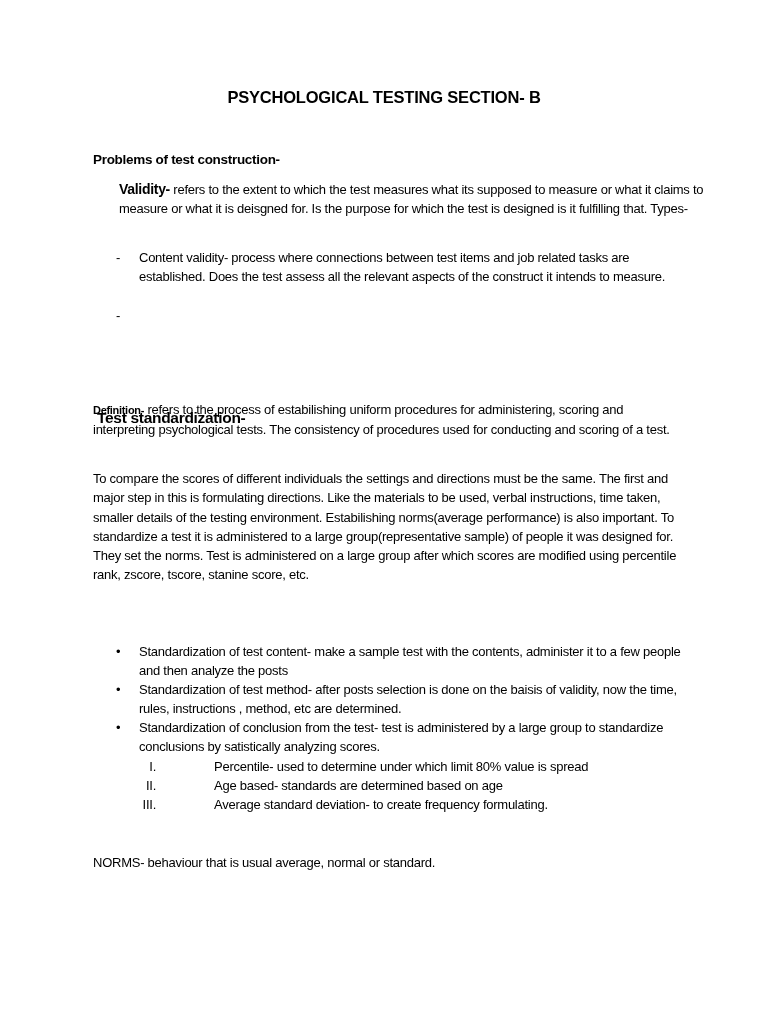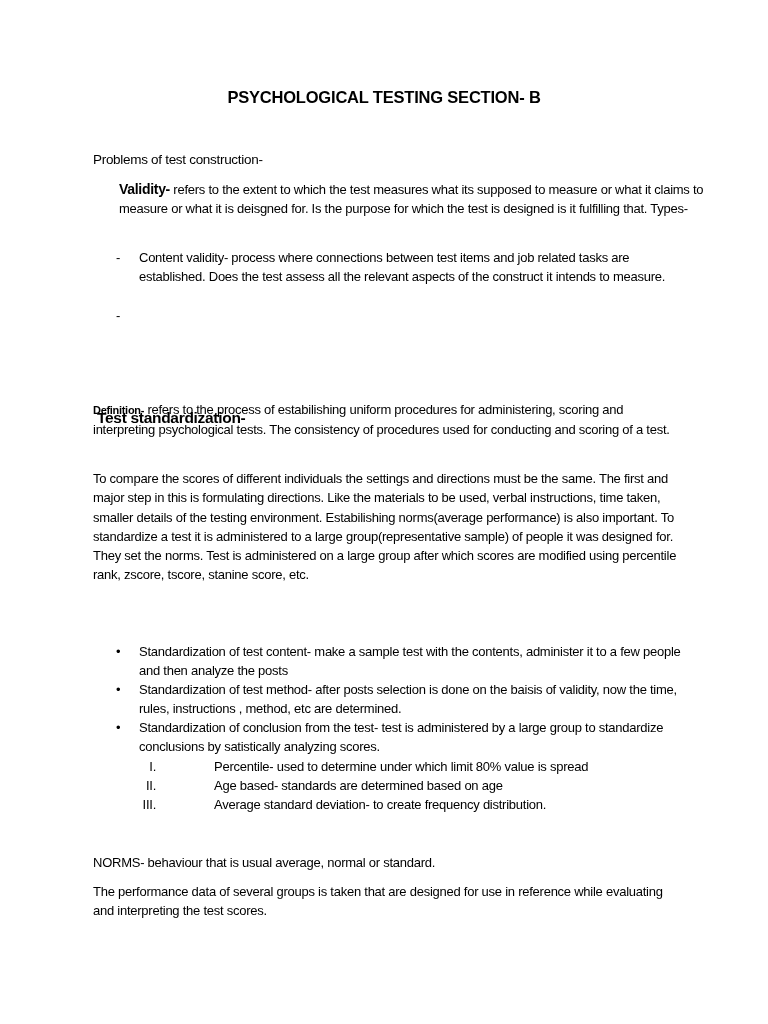--- a/index.html
+++ b/index.html
@@ -24,21 +24,21 @@
     .abs { position: absolute; }
     .title {
       left: 0; width: 768px; top: 88px;
       text-align: center;
       font-weight: bold;
       font-size: 16.5px;
       letter-spacing: -0.2px;
     }
     .h-problems {
       left: 93px; top: 152px;
-      font-weight: normal;
+      font-weight: bold;
       font-size: 13.5px;
       letter-spacing: -0.3px;
       text-align: center;
     }
     .para {
       left: 93px;
       width: 590px;
       font-size: 13px;
       line-height: 19.3px;
       letter-spacing: -0.25px;
@@ -142,20 +142,19 @@
     <span class="text">Percentile- used to determine under which limit 80% value is spread</span>
   </div>
 
   <div class="abs roman-item" style="top:776px;">
     <span class="marker">II.</span>
     <span class="text">Age based- standards are determined based on age</span>
   </div>
 
   <div class="abs roman-item" style="top:795px;">
     <span class="marker">III.</span>
-    <span class="text">Average standard deviation- to create frequency distribution.</span>
+    <span class="text">Average standard deviation- to create frequency formulating.</span>
   </div>
 
   <div class="abs para" style="top:853px;">NORMS- behaviour that is usual average, normal or standard.</div>
 
-  <div class="abs para" style="top:882px;">The performance data of several groups is taken that are designed for use in reference while evaluating and interpreting the test scores.</div>
 
 </div>
 
 </body></html>

